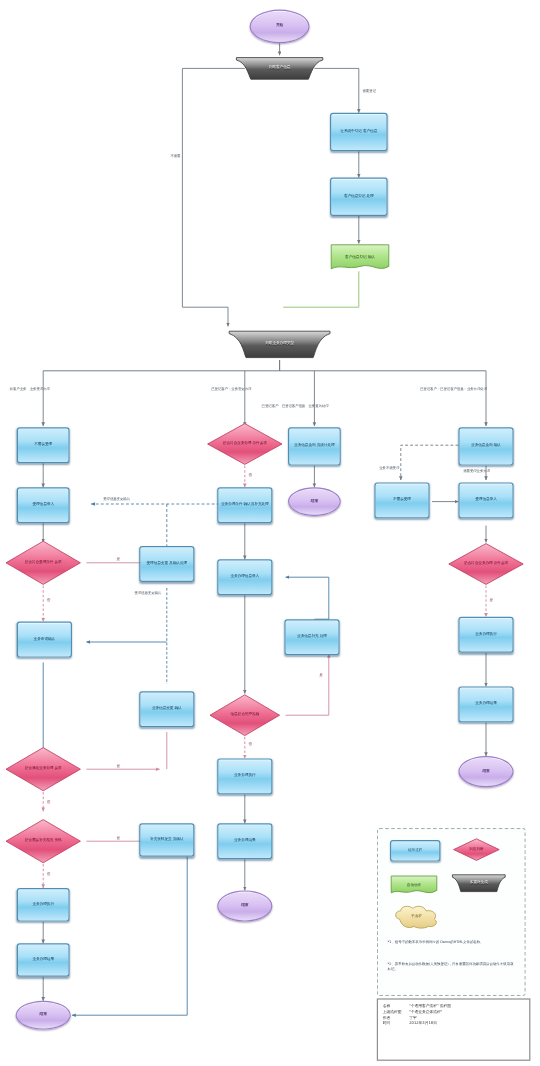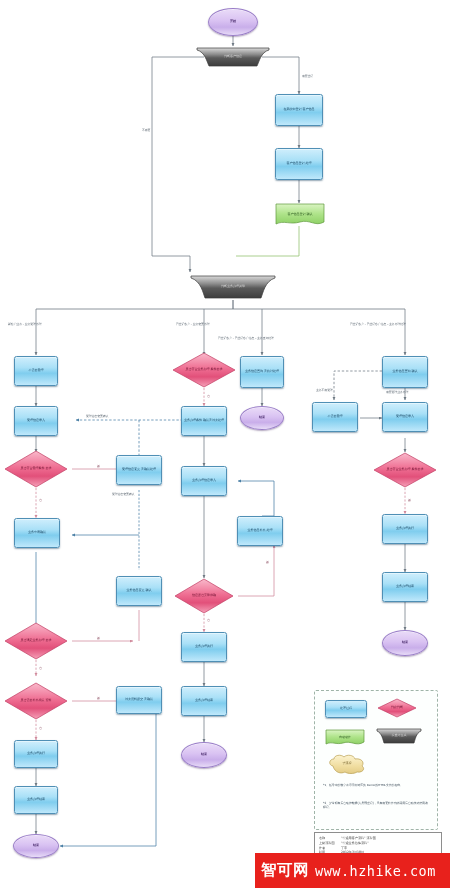--- a/index.html
+++ b/index.html
@@ -476,18 +476,14 @@
     <div class="tb-row">
       <span class="tb-key">作者</span>
       <span class="tb-val">丁宇</span>
     </div>
     <div class="tb-row">
       <span class="tb-key">时间</span>
       <span class="tb-val">2012年3月18日</span>
     </div>
   </div>
 
-  <div id="watermark">
-    <span class="wm-cn">智可网</span>
-    <span class="wm-url">www.hzhike.com</span>
-  </div>
 
 </div>
 
 </body></html>

